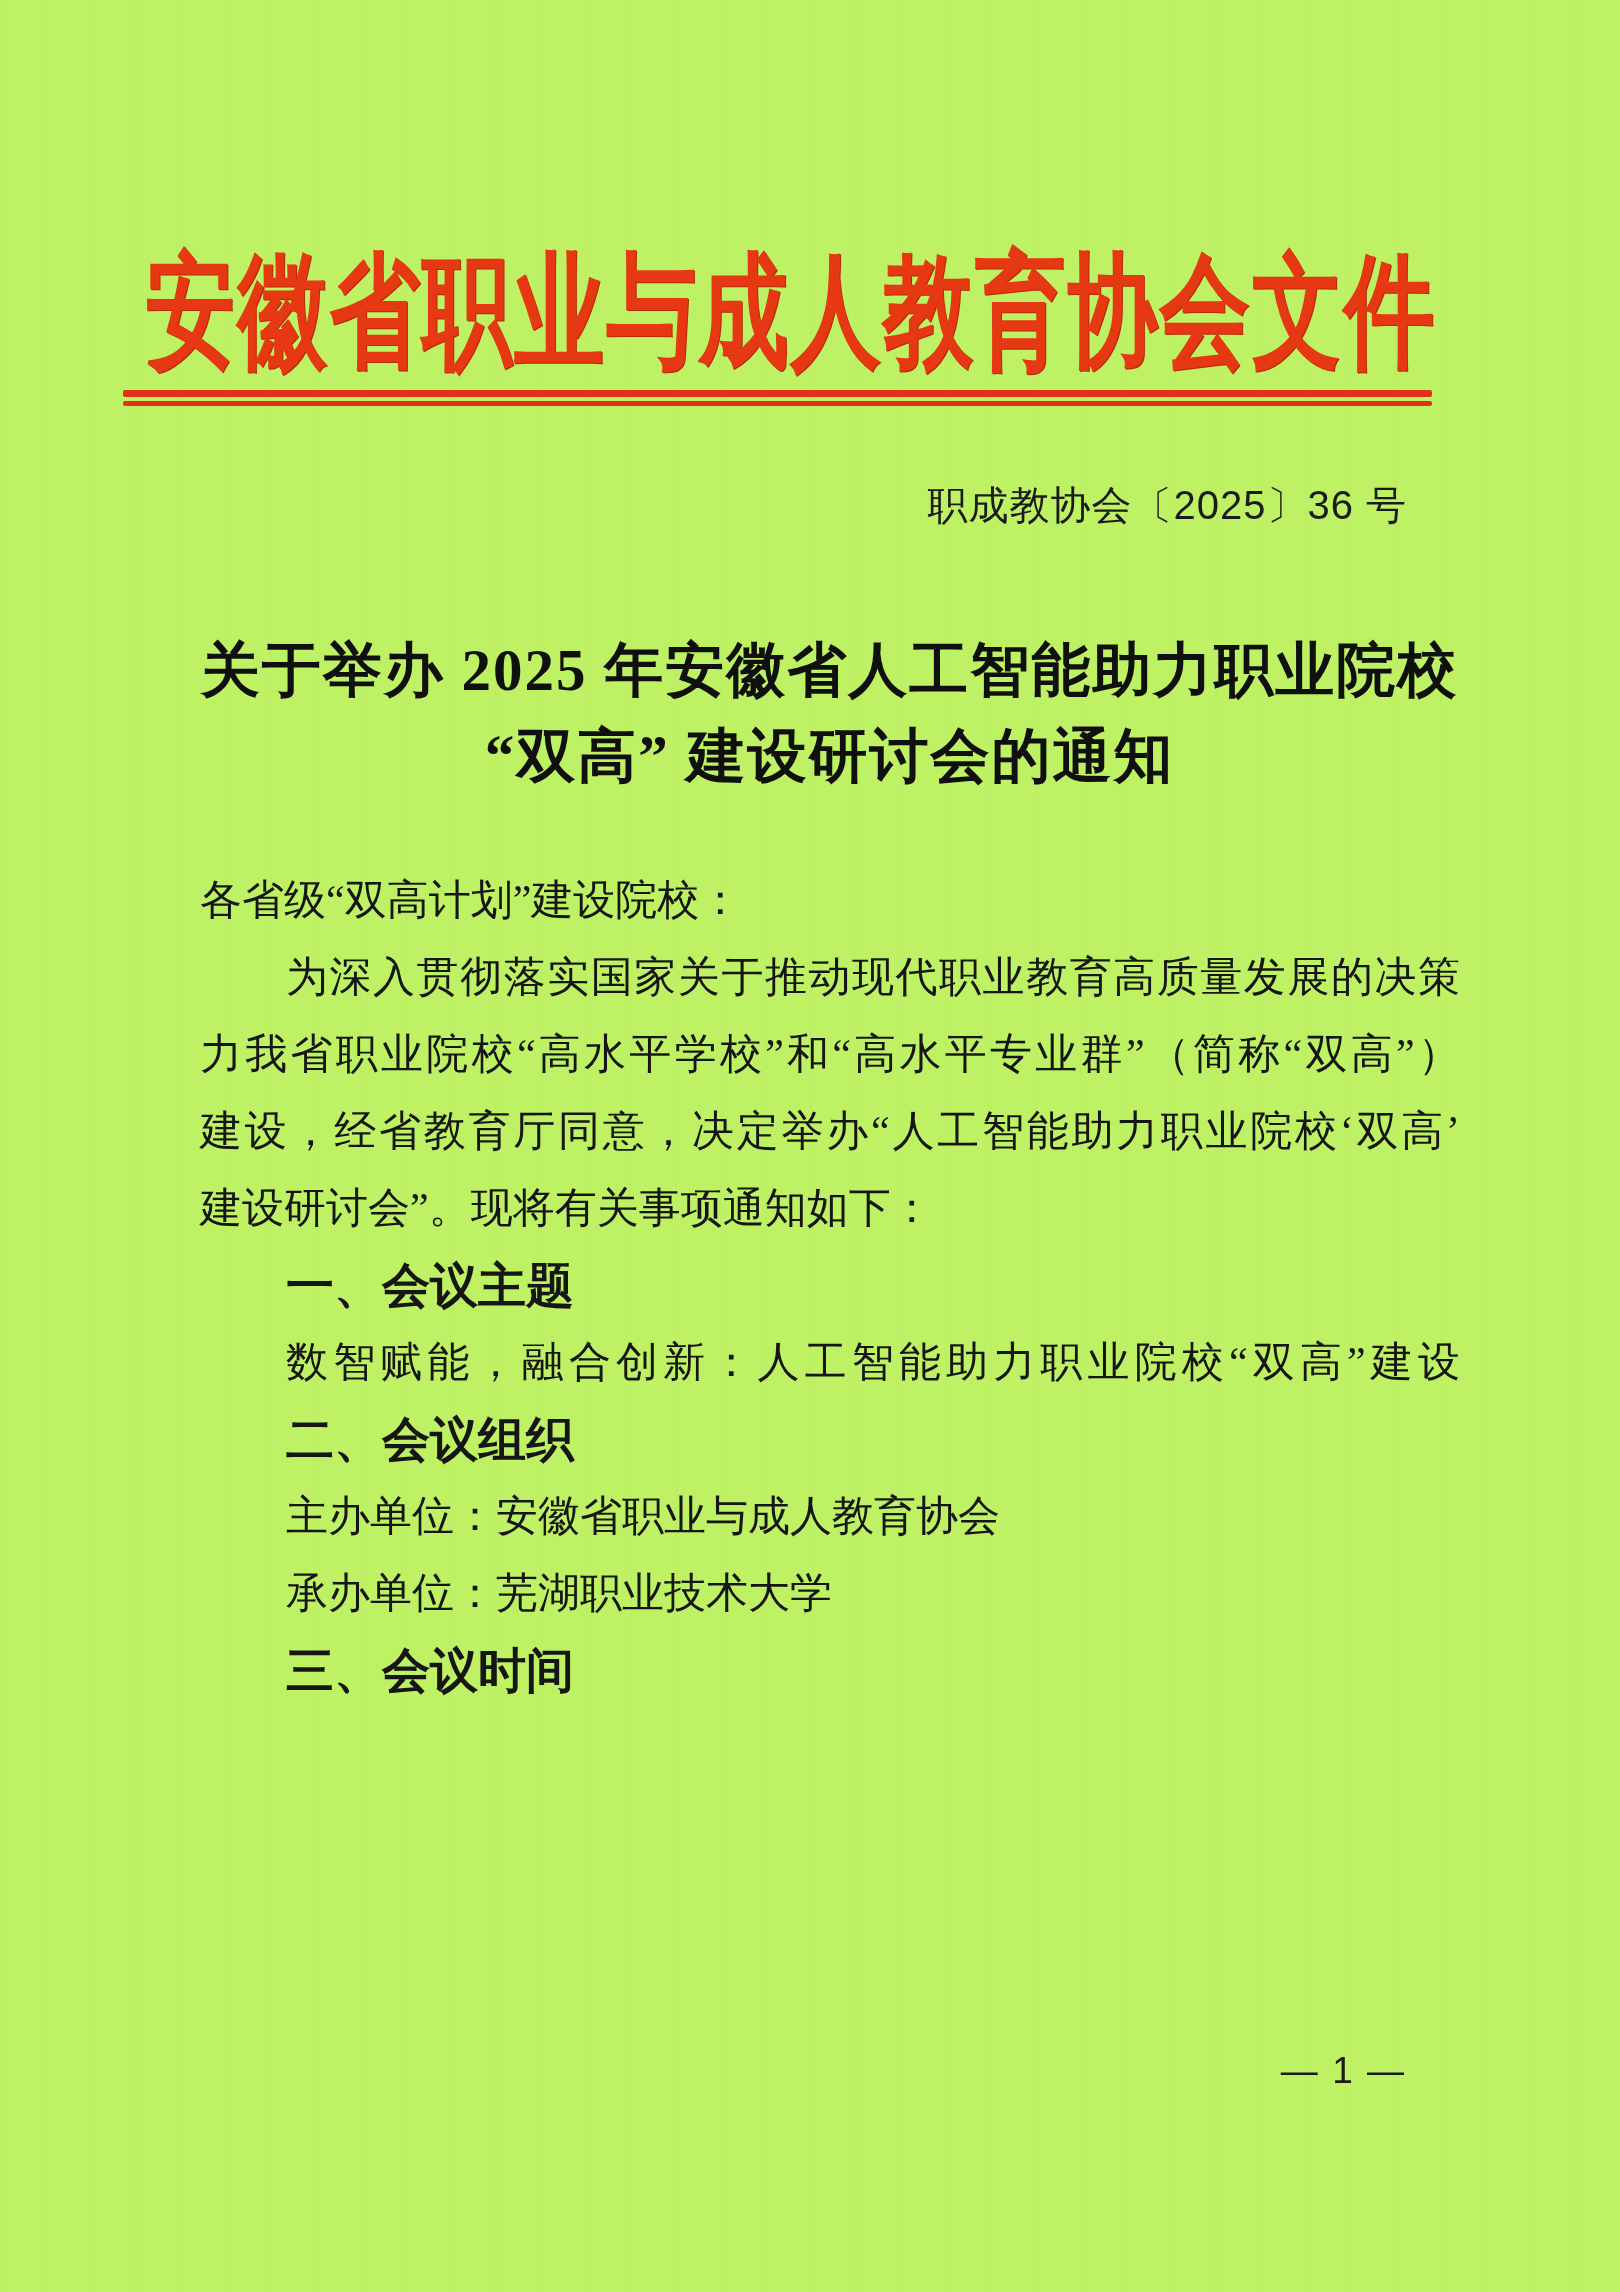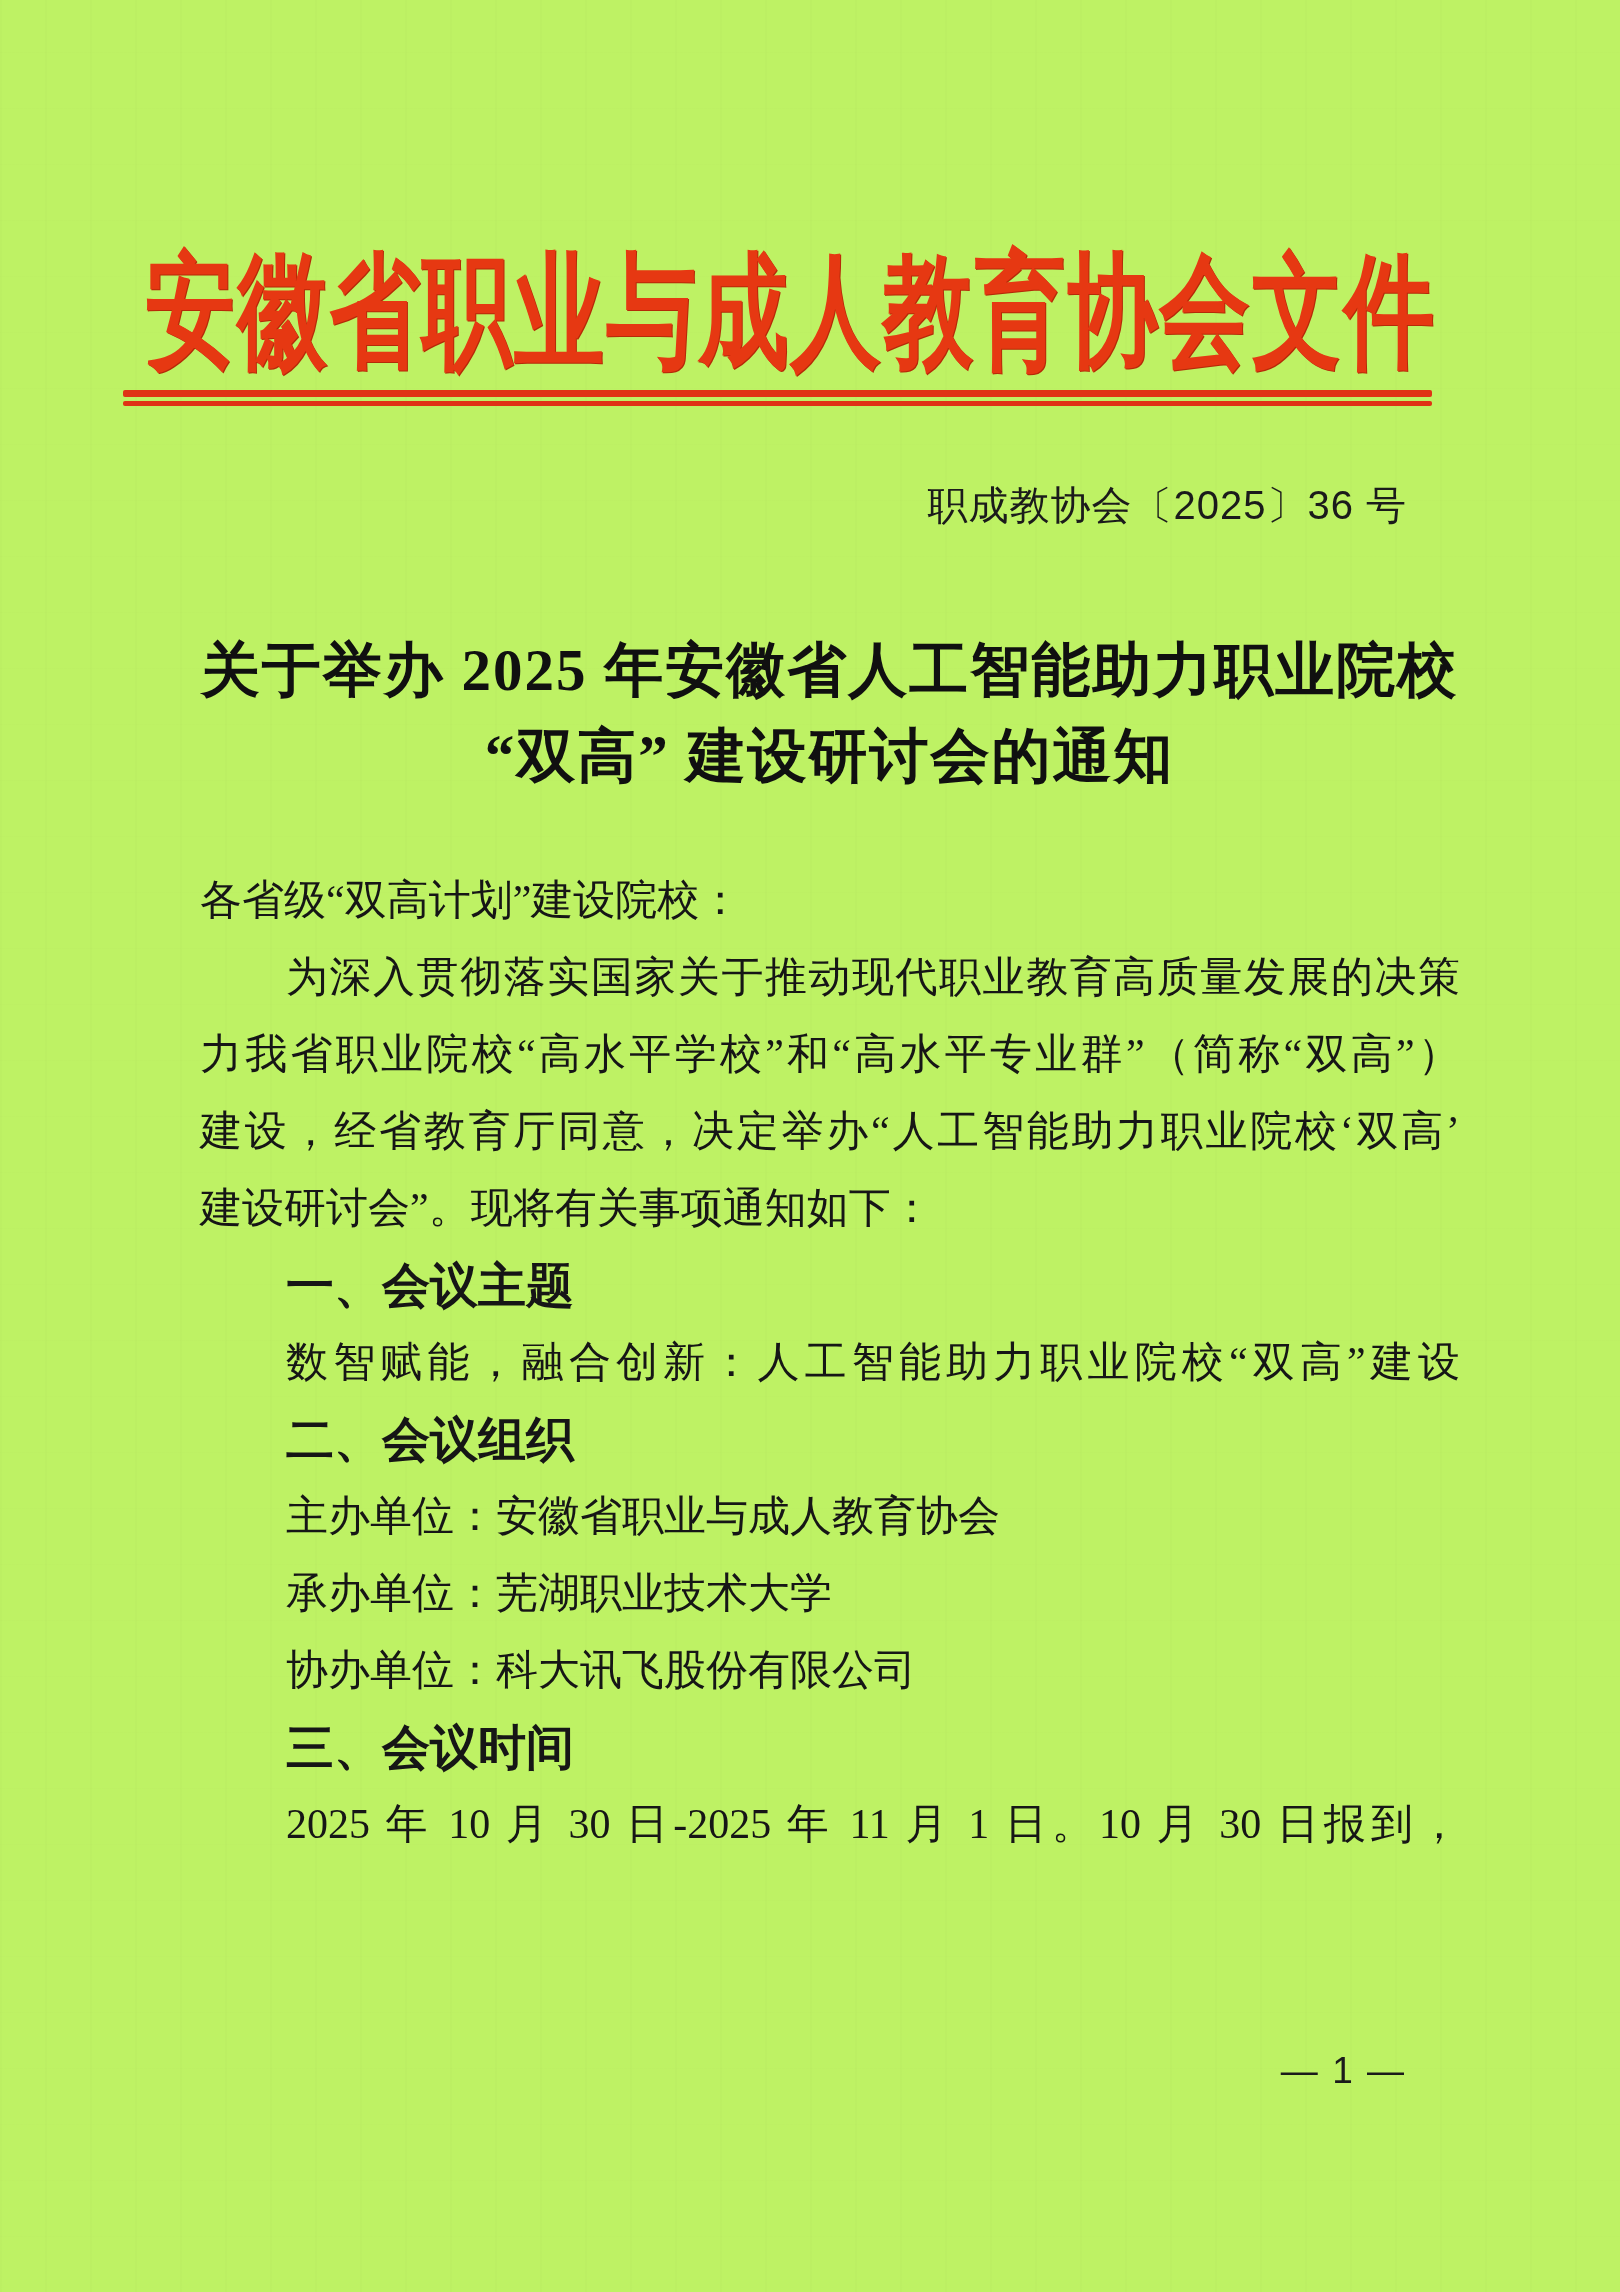--- a/index.html
+++ b/index.html
@@ -152,23 +152,21 @@
     <div class="line just">力我省职业院校“高水平学校”和“高水平专业群”（简称“双高”）</div>
     <div class="line just">建设，经省教育厅同意，决定举办“人工智能助力职业院校‘双高’</div>
     <div class="line">建设研讨会”。现将有关事项通知如下：</div>
 
     <div class="line heading indent">一、会议主题</div>
     <div class="line just indent">数智赋能，融合创新：人工智能助力职业院校“双高”建设</div>
 
     <div class="line heading indent">二、会议组织</div>
     <div class="line indent">主办单位：安徽省职业与成人教育协会</div>
     <div class="line indent">承办单位：芜湖职业技术大学</div>
-    <div class="line indent">协办单位：科大讯飞股份有限公司</div>
 
     <div class="line heading indent">三、会议时间</div>
-    <div class="line just indent">2025 年 10 月 30 日-2025 年 11 月 1 日。10 月 30 日报到，</div>
 
   </div>
 
   <div class="page-number">— 1 —</div>
 
 </div>
 
 
 </body></html>

